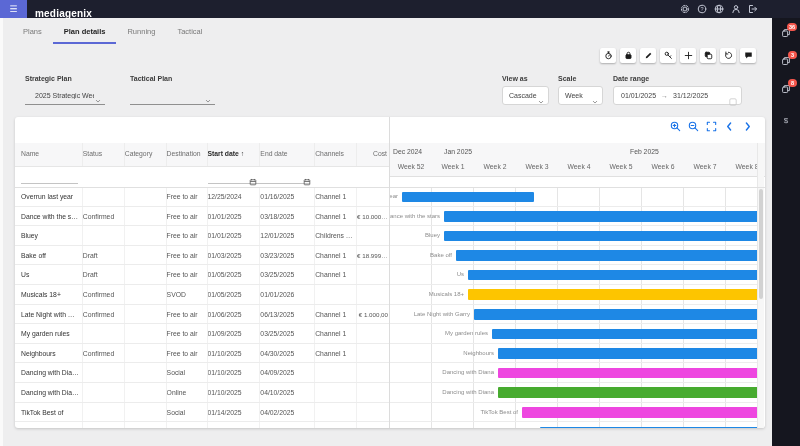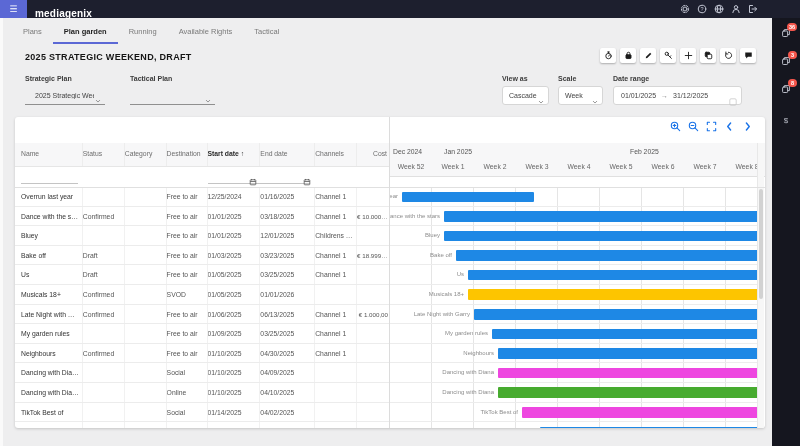--- a/index.html
+++ b/index.html
@@ -141,27 +141,25 @@
             <path d="M3.4 3 V1.6 H8.4 V6.6 H6.8"></path>
           </svg>
         </span>
         <span class="rail-badge" style="background: rgb(244, 86, 76);">8</span>
       </div>
       <div class="rail-dollar">$</div>
     </div>
 
   <div class="tabs" id="tabs">
       <div class="tab">Plans</div>
-      <div class="tab active">Plan garden</div>
+      <div class="tab active">Plan details</div>
       <div class="tab">Running</div>
-      <div class="tab">Available Rights</div>
       <div class="tab">Tactical</div>
     </div>
 
-  <div class="page-title">2025 STRATEGIC WEEKEND, DRAFT</div>
   <div class="toolbar" id="toolbar">
       <div class="tbtn">
         <svg viewBox="0 0 10 10" fill="none" stroke="currentColor" stroke-width="1" stroke-linecap="round" stroke-linejoin="round" style="width: 9px; height: 9px; display: block;">
           <circle cx="5" cy="5.6" r="3"></circle>
           <line x1="5" y1="5.6" x2="6.3" y2="4.4"></line>
           <line x1="4" y1="1.1" x2="6" y2="1.1"></line>
           <line x1="5" y1="1.1" x2="5" y2="2.6"></line>
         </svg>
       </div>
       <div class="tbtn">

